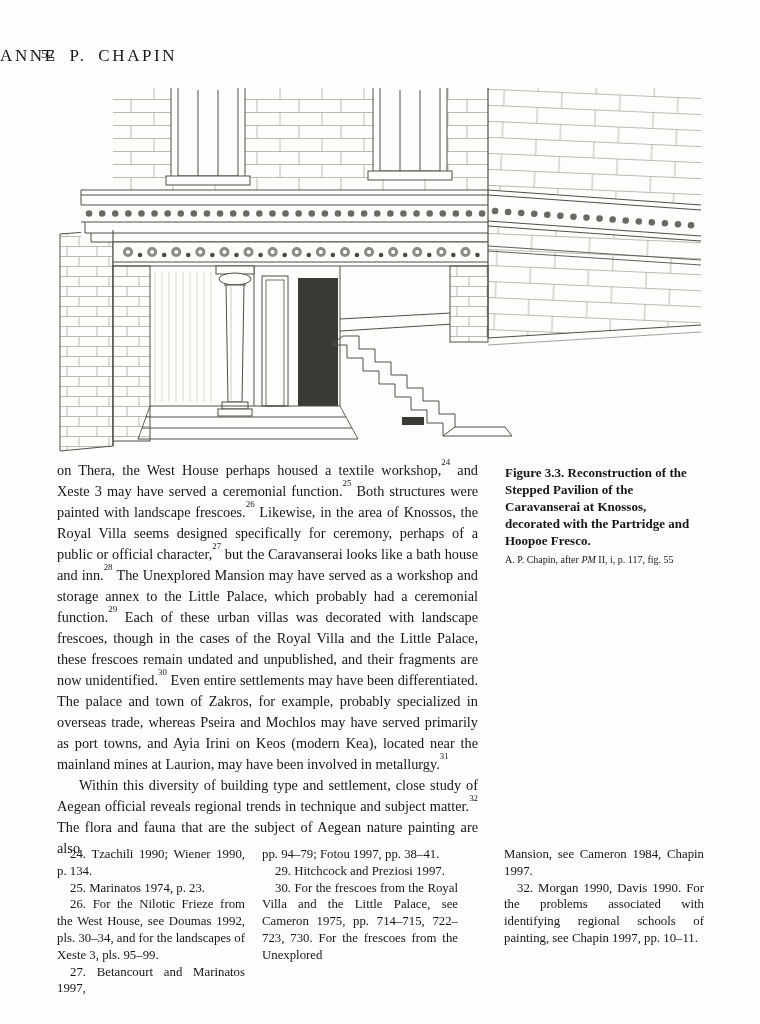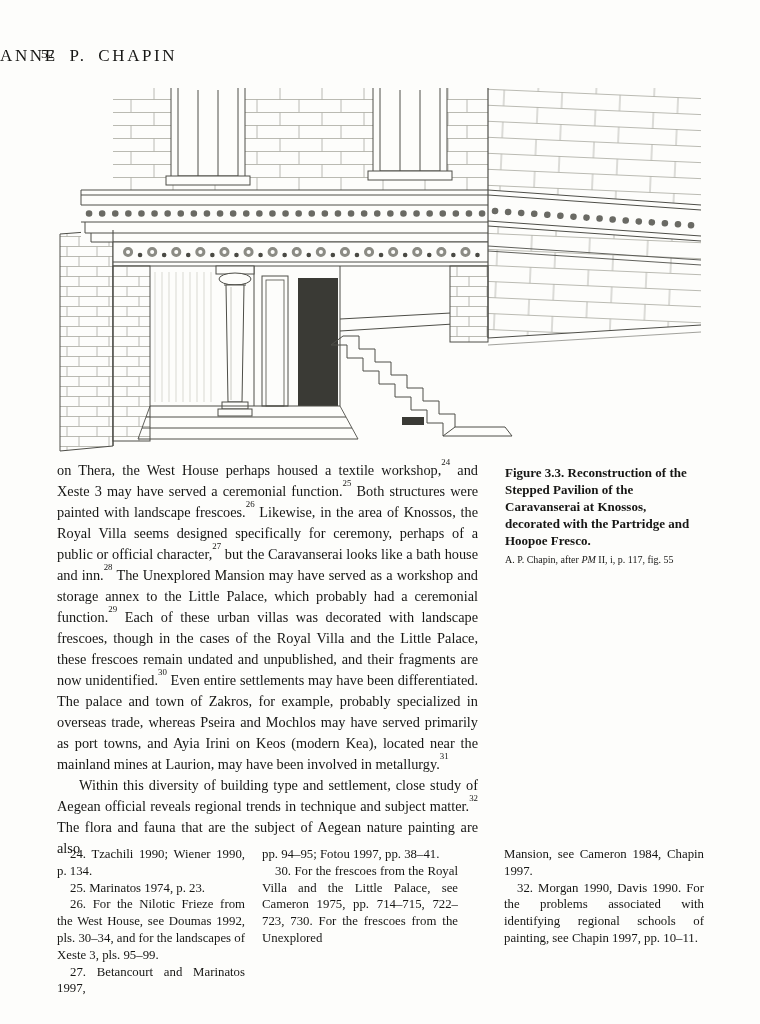--- a/index.html
+++ b/index.html
@@ -153,21 +153,22 @@
     <p class="caption-src"><span>A. P. Chapin, after </span><i>PM</i><span> II, i, p. 117, fig. 55</span></p>
   </div>
 
   <div class="fncol fn1">
     <p class="fn"><span>24. Tzachili 1990; Wiener 1990, p. 134.</span></p>
     <p class="fn"><span>25. Marinatos 1974, p. 23.</span></p>
     <p class="fn"><span>26. For the Nilotic Frieze from the West House, see Doumas 1992, pls. 30–34, and for the landscapes of Xeste 3, pls. 95–99.</span></p>
     <p class="fn"><span>27. Betancourt and Marinatos 1997,</span></p>
   </div>
   <div class="fncol fn2">
-    <p class="fn cont"><span>pp. 94–95; Fotou 1997, pp. 38–41.</span></p>
+    <p class="fn cont"><span>pp. 94–79; Fotou 1997, pp. 38–41.</span></p>
+    <p class="fn"><span>29. Hitchcock and Preziosi 1997.</span></p>
     <p class="fn"><span>30. For the frescoes from the Royal Villa and the Little Palace, see Cameron 1975, pp. 714–715, 722–723, 730. For the frescoes from the Unexplored</span></p>
   </div>
   <div class="fncol fn3">
     <p class="fn cont"><span>Mansion, see Cameron 1984, Chapin 1997.</span></p>
     <p class="fn"><span>32. Morgan 1990, Davis 1990. For the problems associated with identifying regional schools of painting, see Chapin 1997, pp. 10–11.</span></p>
   </div>
 
 </div>
 
 </body></html>

